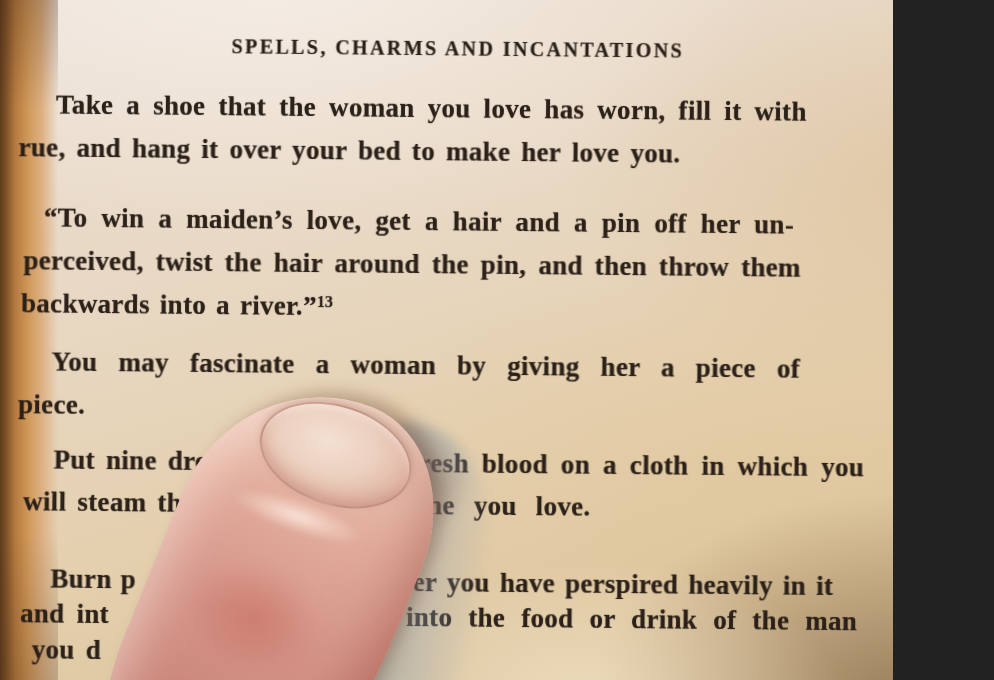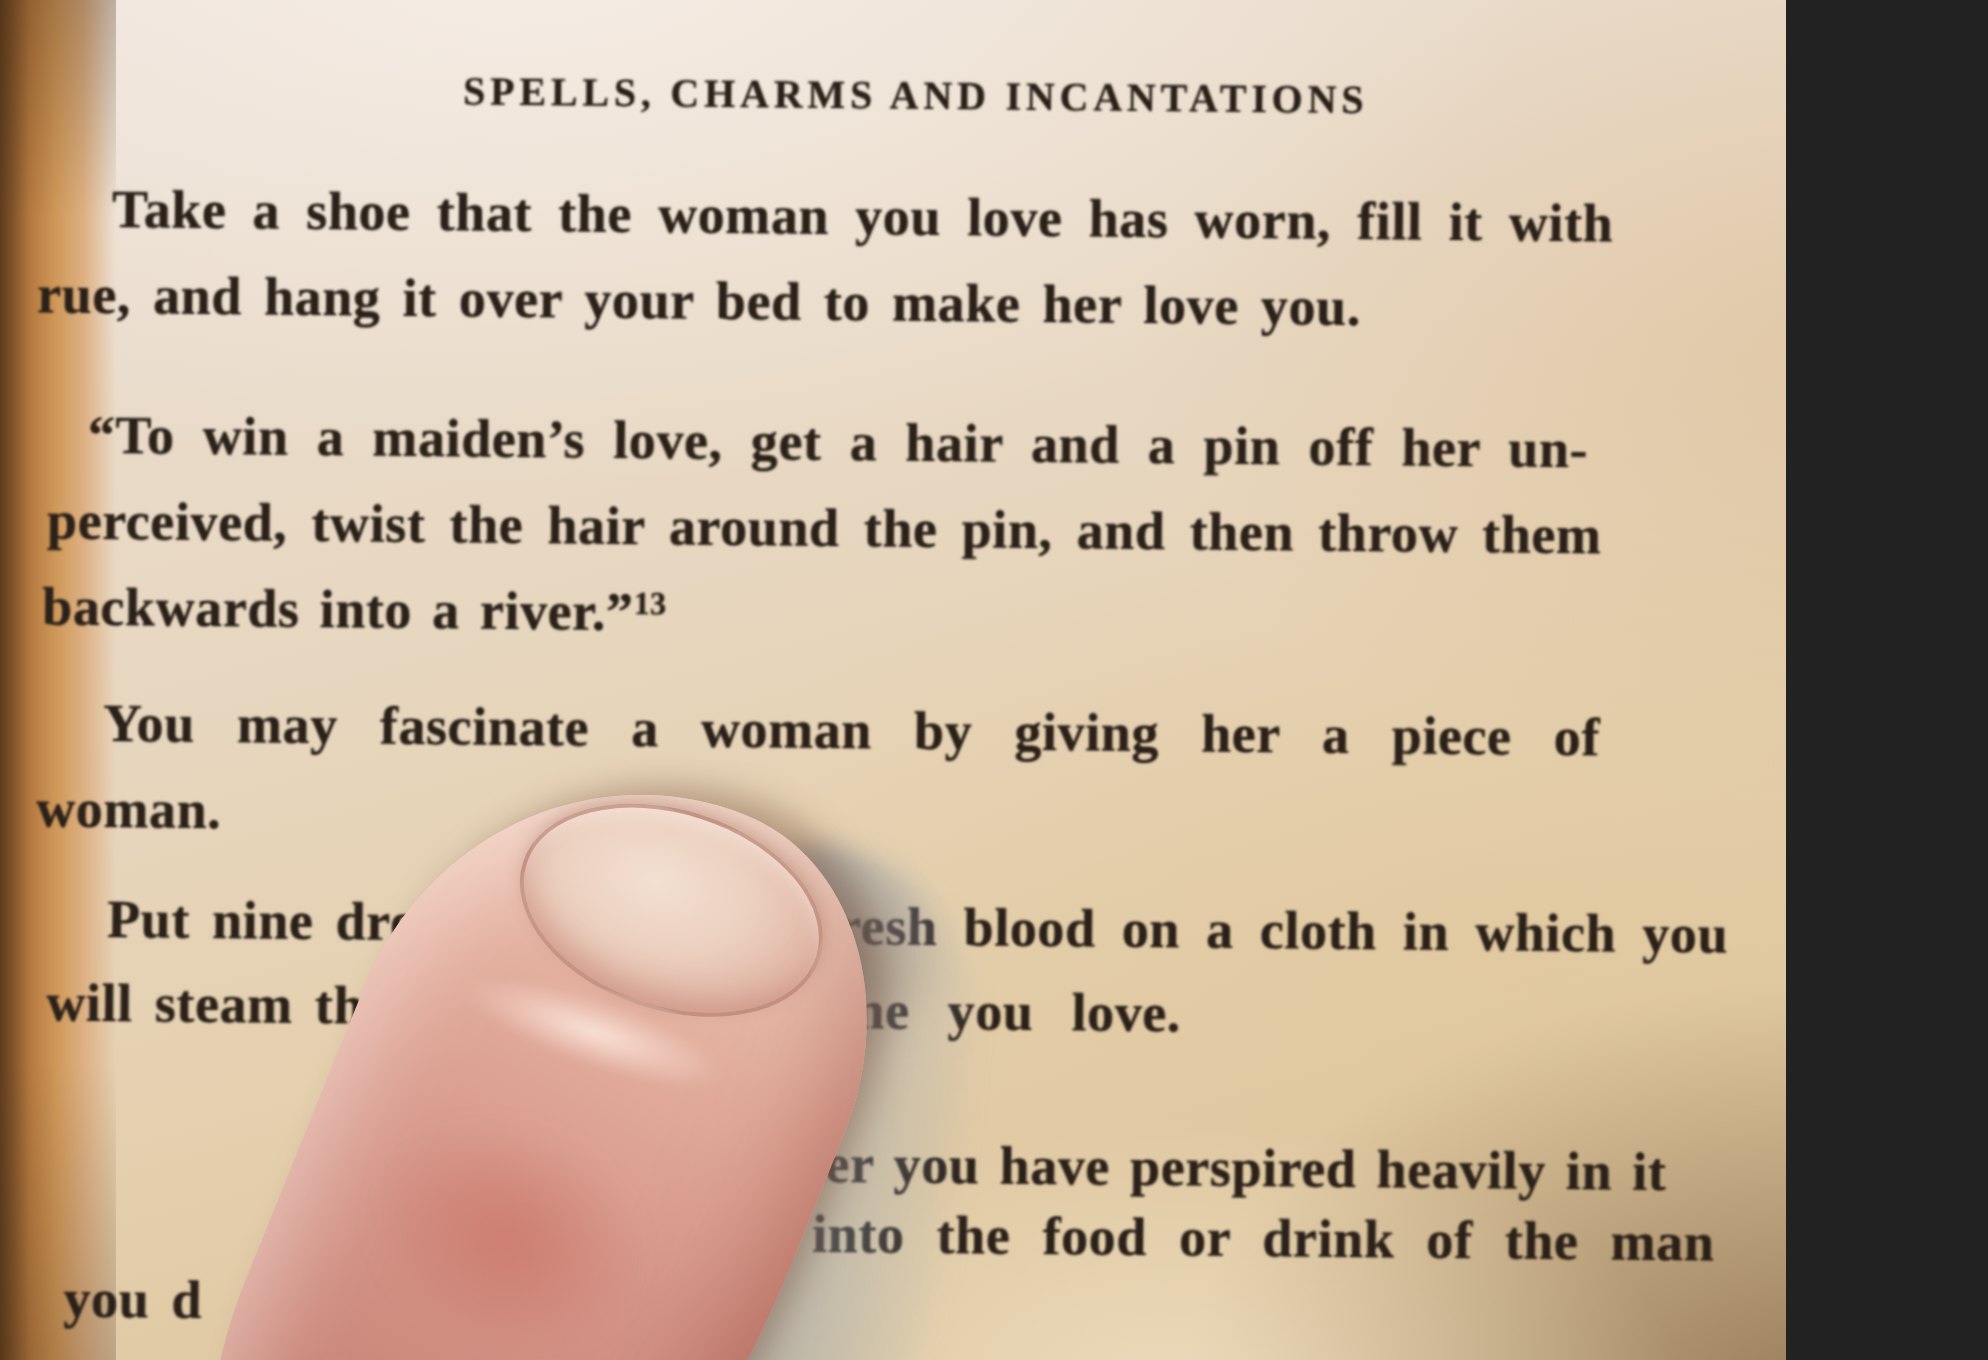--- a/index.html
+++ b/index.html
@@ -137,36 +137,38 @@
       <span class="frag" style="left:26px;word-spacing:5px">perceived, twist the hair around the pin, and then throw them</span>
     </div>
     <div class="line" style="top:288px">
       <span class="frag" style="left:24px;word-spacing:3px"><span>backwards into a river.”</span><sup>13</sup></span>
     </div>
 
     <div class="line" style="top:346px">
       <span class="frag" style="left:55px;word-spacing:14px">You may fascinate a woman by giving her a piece of</span>
     </div>
     <div class="line" style="top:389px">
-      <span class="frag" style="left:22px">woman.</span>
+      <span class="frag" style="left:22px">piece.</span>
     </div>
 
     <div class="line" style="top:444px">
       <span class="frag" style="left:58px;word-spacing:4px">Put nine dro</span>
       <span class="frag" style="left:423px;word-spacing:6px">resh blood on a cloth in which you</span>
     </div>
     <div class="line" style="top:486px">
       <span class="frag" style="left:28px;word-spacing:4px">will steam th</span>
       <span class="frag" style="left:432px;word-spacing:12px">ne you love.</span>
     </div>
 
     <div class="line" style="top:563px">
+      <span class="frag" style="left:56px;word-spacing:2px">Burn p</span>
       <span class="frag" style="left:409px;word-spacing:3px">ter you have perspired heavily in it</span>
     </div>
     <div class="line" style="top:598px">
+      <span class="frag" style="left:26px;word-spacing:5px">and int</span>
       <span class="frag" style="left:412px;word-spacing:9px">into the food or drink of the man</span>
     </div>
     <div class="line" style="top:634px">
       <span class="frag" style="left:38px;word-spacing:4px">you d</span>
     </div>
 
   </div>
 
   <div class="tip-shadow"></div>
   <div class="cast-shadow"></div>

